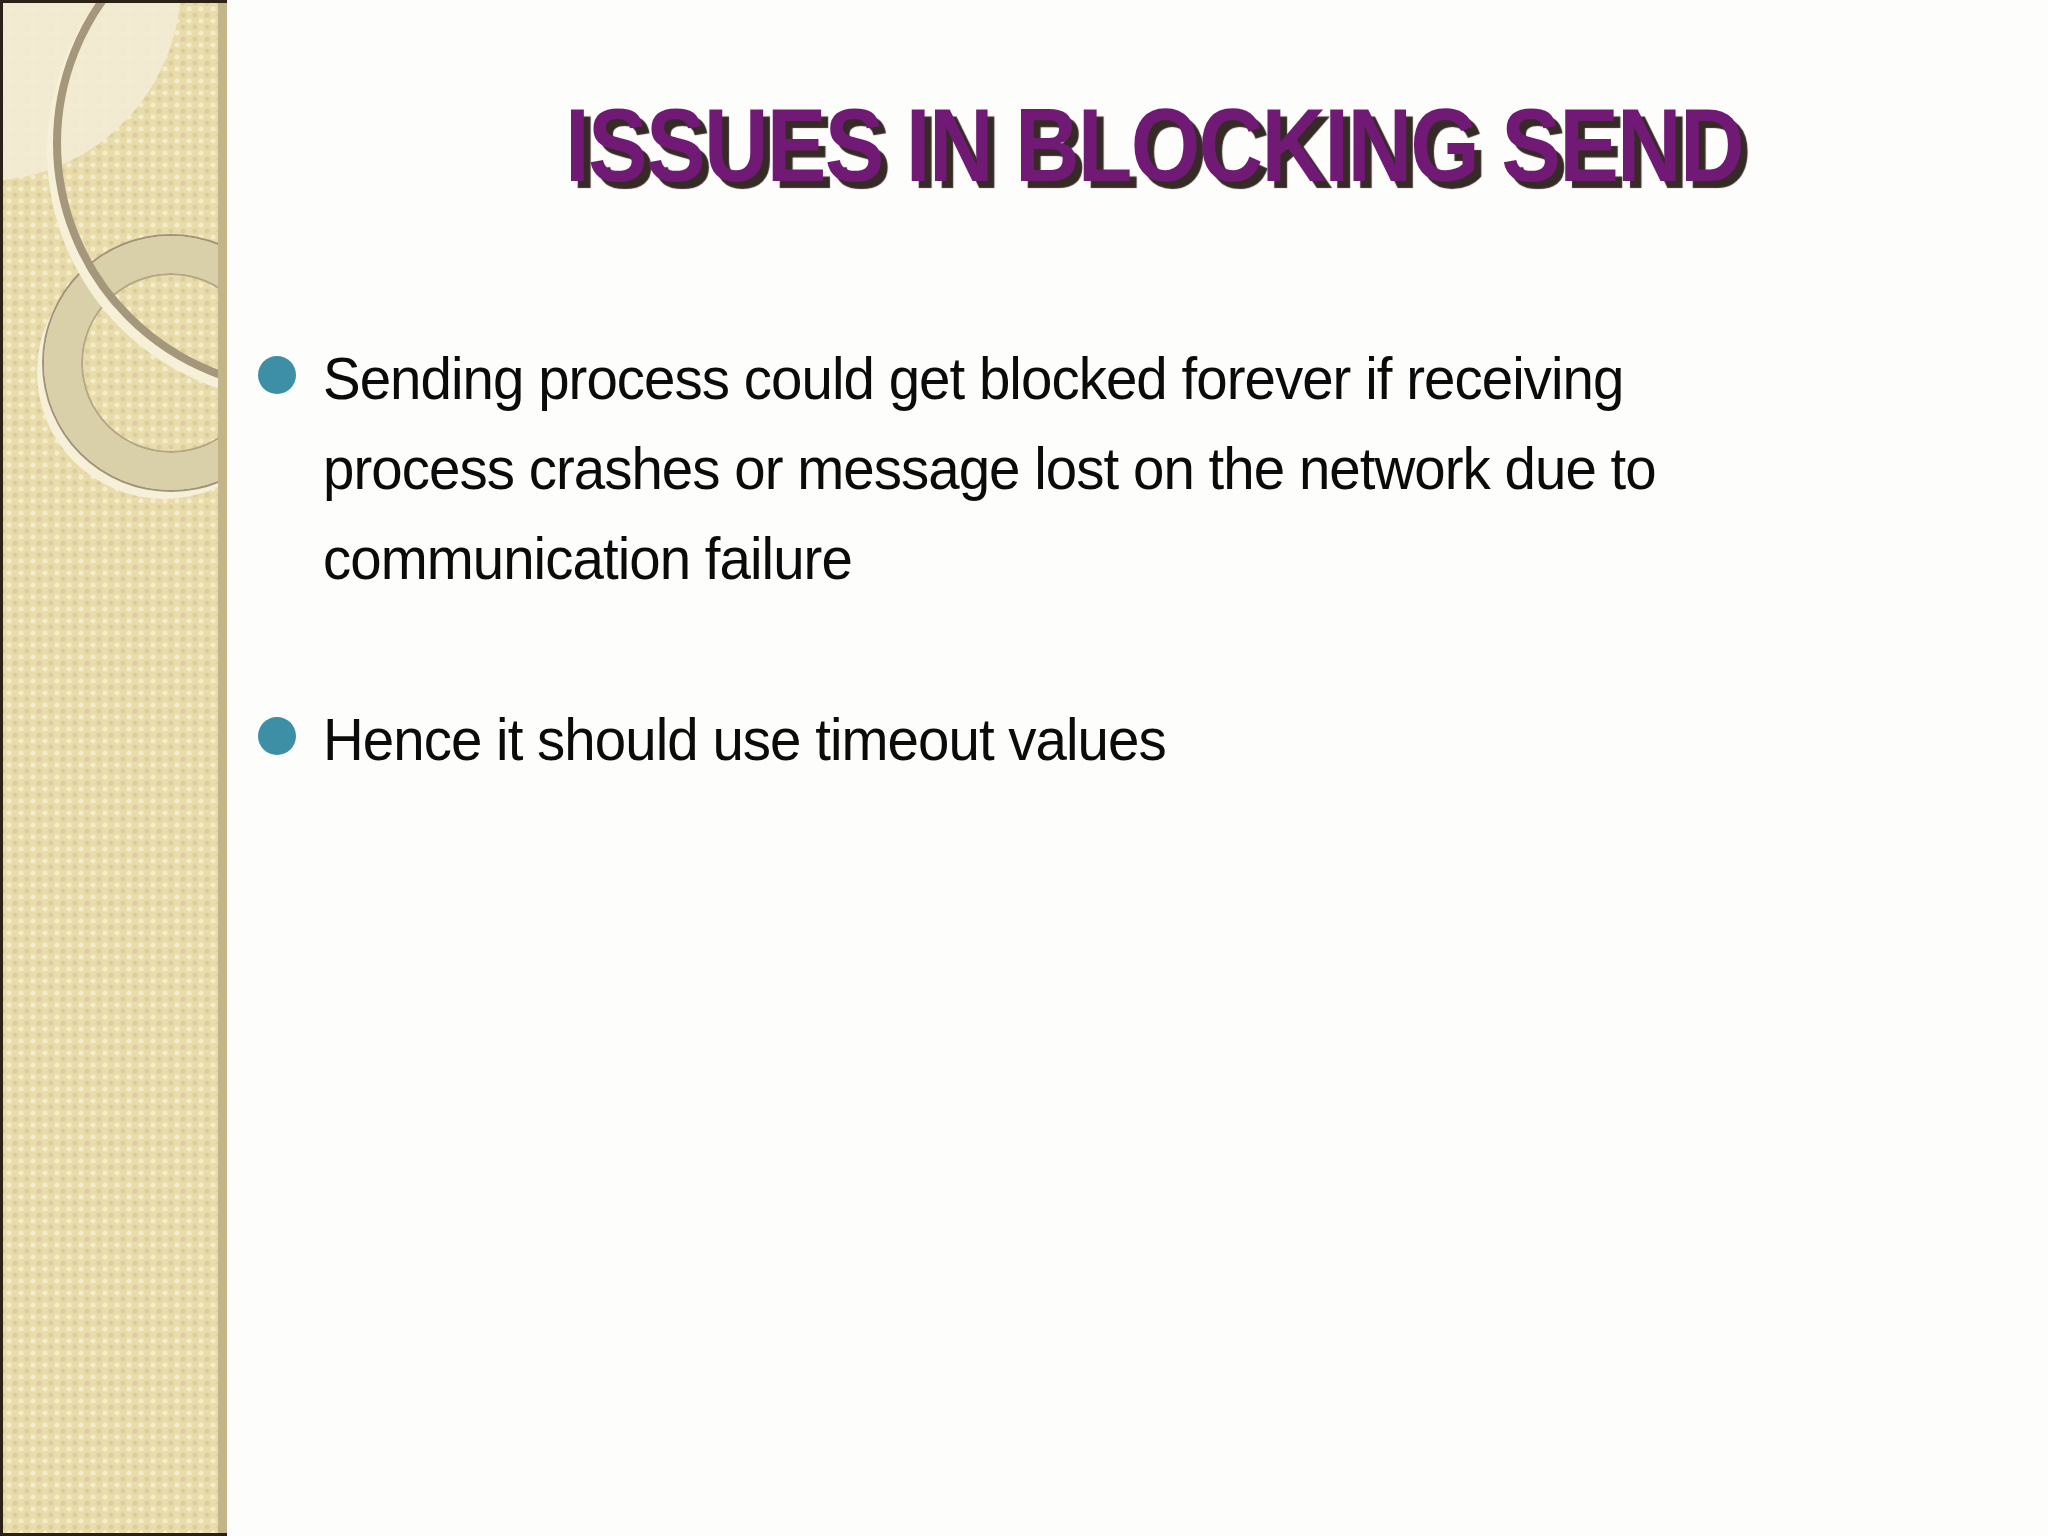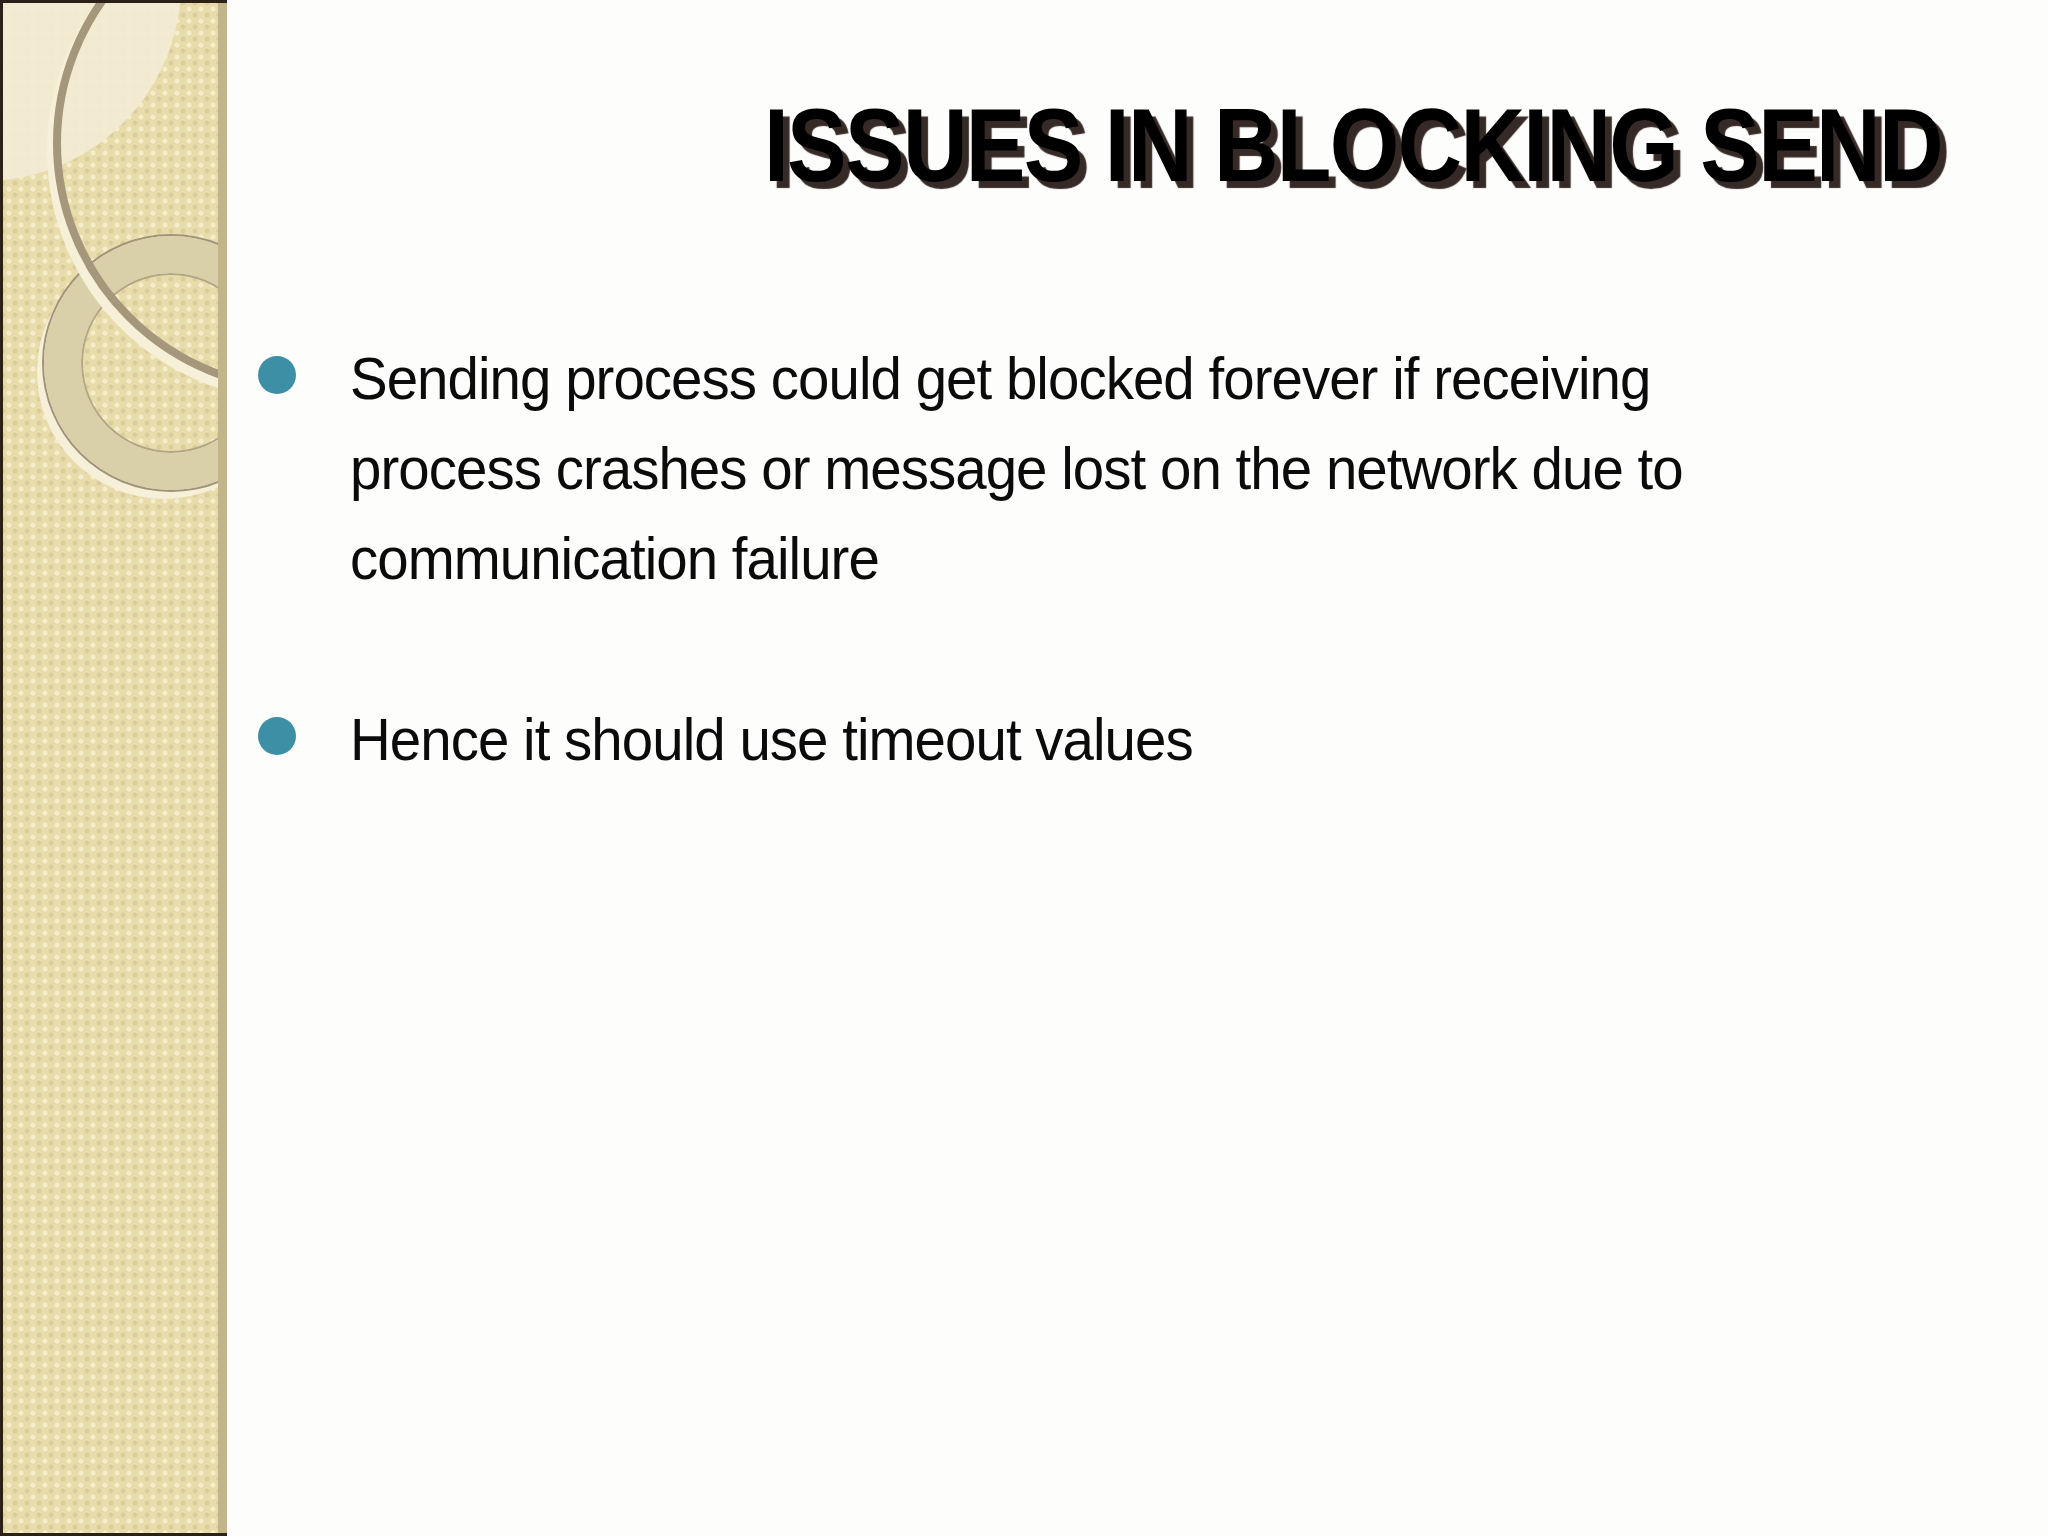--- a/index.html
+++ b/index.html
@@ -72,43 +72,42 @@
     z-index: 4;
   }
 
   
   .title {
     position: absolute;
     left: 270px;
     right: 10px;
     top: 90px;
     margin: 0;
-    text-align: right;
+    text-align: center;
     line-height: 110px;
     font-size: 104px;
     font-weight: bold;
-    color: #000000;
+    color: #701a75;
     white-space: nowrap;
   }
   .title .title-inner {
     display: inline-block;
     transform: scaleX(0.86);
     transform-origin: center;
     letter-spacing: -2px;
     text-shadow: 8px 7px 1px rgba(26,12,8,0.88);
   }
 
   
   .bullet-item {
     position: absolute;
     left: 258px;
     right: 30px;
     display: flex;
     align-items: flex-start;
-    gap: 27px;
   }
   .bullet-item.b1 { top: 334px; }
   .bullet-item.b2 { top: 695px; }
   .bullet-item.b3 { top: 893px; }
   .dot {
     flex: 0 0 auto;
     width: 38px; height: 38px;
     margin-top: 22px;
     margin-right: 27px;
     border-radius: 50%;

